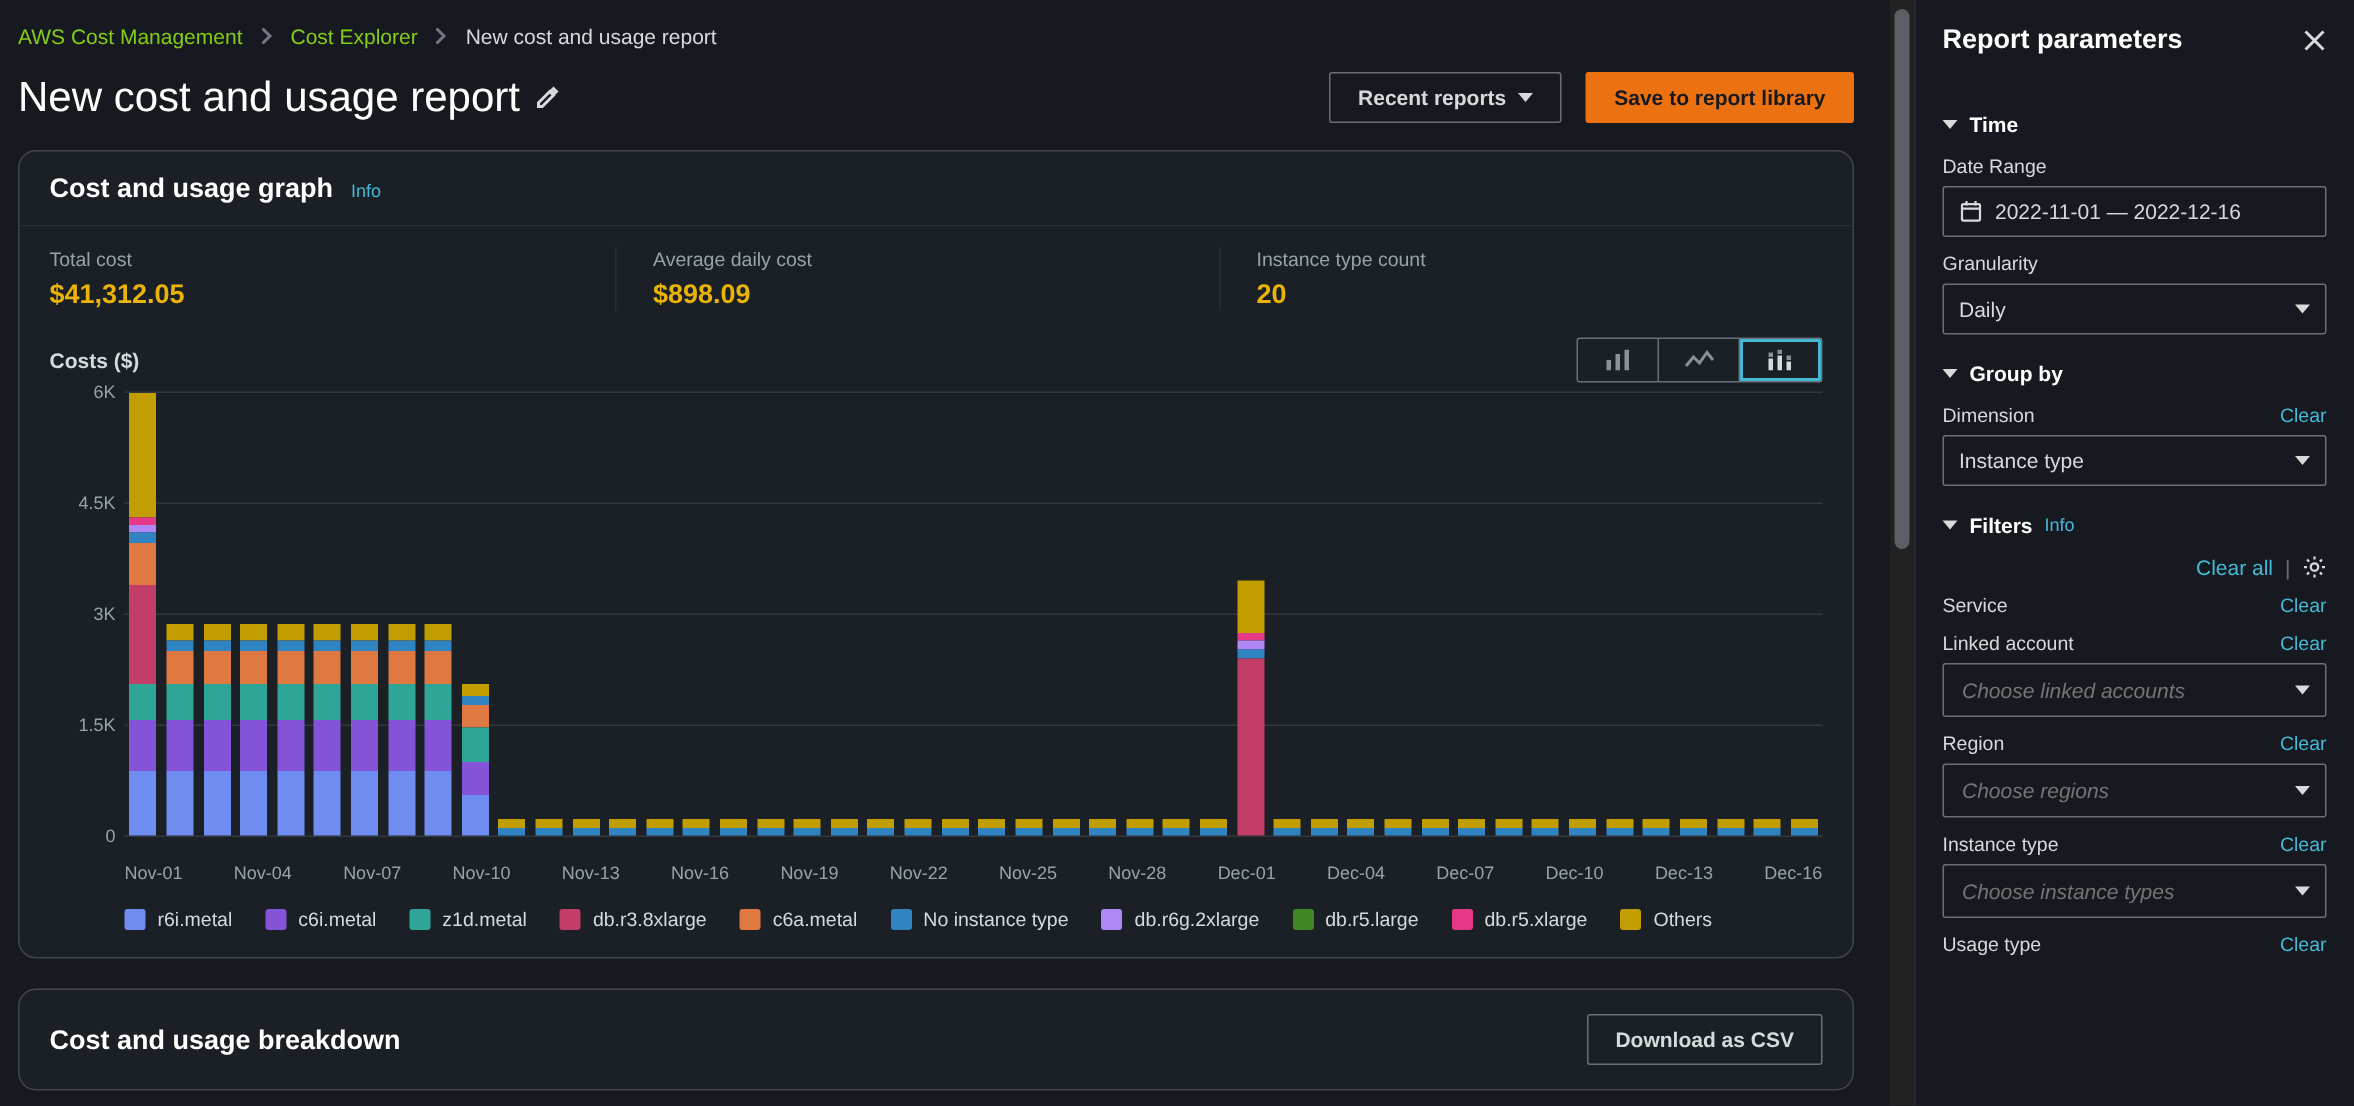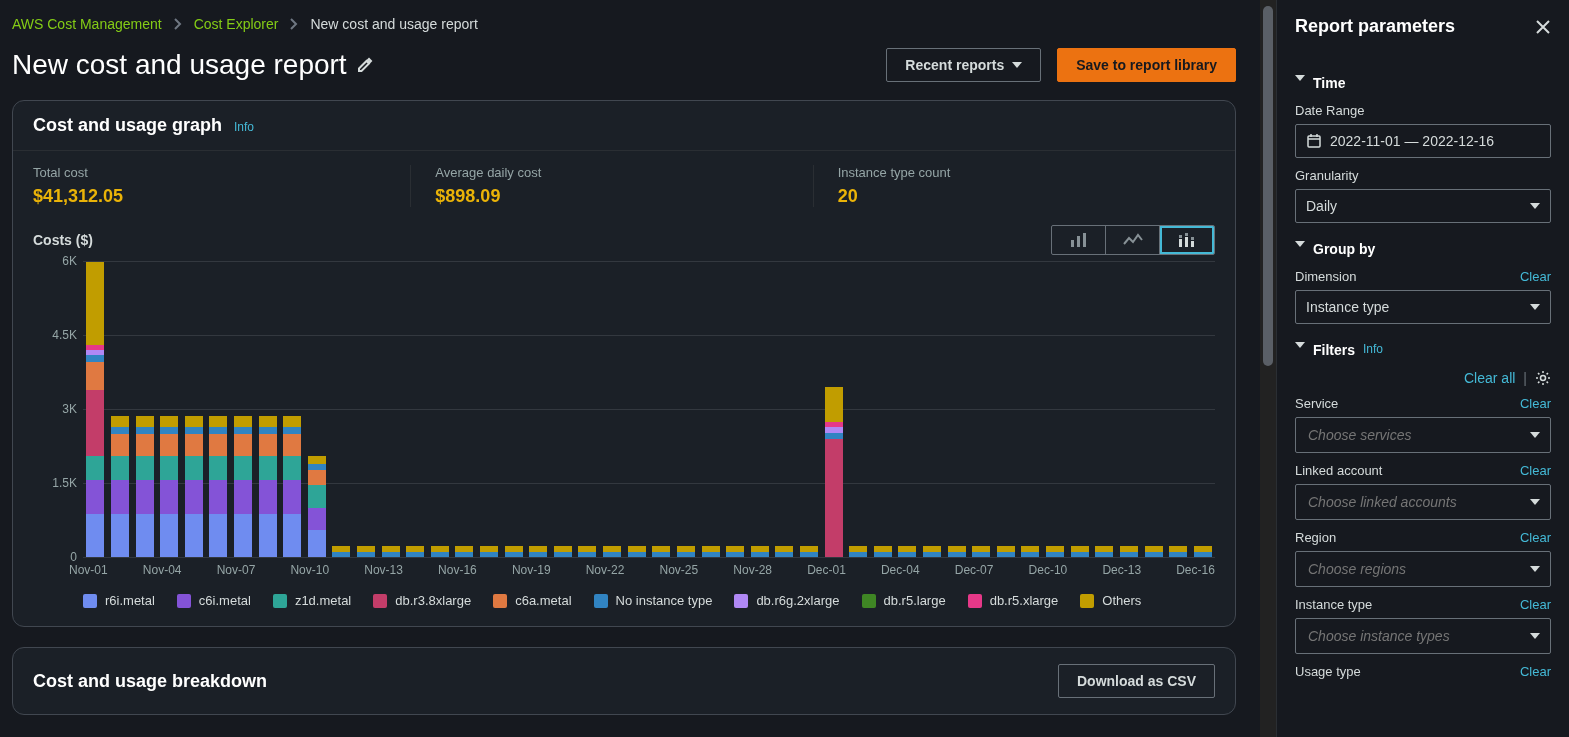--- a/index.html
+++ b/index.html
@@ -47,38 +47,38 @@
   .toggle button.active{outline:2px solid #44b9d6;outline-offset:-2px}
 
   .chart-wrap{padding:6px 20px 6px 20px}
   .chart{position:relative;height:296px;margin-left:50px}
   .grid-line{position:absolute;left:0;right:0;border-top:1px solid #33383f}
   .y-tick{position:absolute;left:-46px;width:40px;text-align:right;color:#95a5a6;font-size:12px;transform:translateY(-50%)}
   .bars-row{position:absolute;left:0;right:0;bottom:0;top:0;display:flex;align-items:flex-end}
   .col{flex:1;display:flex;justify-content:center}
   .bar{width:18px;display:flex;flex-direction:column-reverse}
   .seg{width:100%}
-  .x-axis{margin-left:36px;display:flex;padding-top:6px}
+  .x-axis{margin-left:50px;display:flex;padding-top:18px}
   .x-tick{flex:1;text-align:center;color:#95a5a6;font-size:12px;white-space:nowrap}
 
   .legend{margin:10px 20px 18px 70px;display:flex;flex-wrap:wrap;gap:18px 22px;font-size:13px}
   .legend .item{display:flex;align-items:center;gap:8px;color:#d5dbdb}
   .swatch{width:14px;height:14px;border-radius:2px}
 
   
   .breakdown-h{padding:16px 20px;display:flex;align-items:center}
   .breakdown-h h2{margin:0;font-size:18px;font-weight:700;color:#fff}
   .breakdown-h .spacer{flex:1}
 
   
   .rp-head{display:flex;align-items:center;padding:16px 18px 14px 18px}
   .rp-head h3{margin:0;font-size:18px;font-weight:700;color:#fff;flex:1}
   .rp-close{width:16px;height:16px;color:#d5dbdb;cursor:pointer}
   .rp-body{padding:6px 18px 18px 18px;overflow:auto}
-  .section-head{display:flex;align-items:flex-start;gap:8px;margin:18px 0 12px 0;font-size:14px;color:#fff;font-weight:700;cursor:pointer}
+  .section-head{display:flex;align-items:center;gap:8px;margin:18px 0 12px 0;font-size:14px;color:#fff;font-weight:700;cursor:pointer}
   .section-head .caret{width:0;height:0;border-left:5px solid transparent;border-right:5px solid transparent;border-top:6px solid #d5dbdb}
   .field-label-row{display:flex;align-items:center;margin:10px 0 6px 0}
   .field-label{color:#d5dbdb;font-size:13px}
   .clear{margin-left:auto;color:#44b9d6;font-size:13px;cursor:pointer}
   .select,.picker{border:1px solid #687078;background:#16191f;color:#d5dbdb;padding:8px 10px;border-radius:2px;display:flex;align-items:center;gap:8px;font-size:14px}
   .select input{background:transparent;border:none;outline:none;color:#95a5a6;font-style:italic;flex:1;font-size:14px}
   .select .v{flex:1}
   .select .dd{width:0;height:0;border-left:5px solid transparent;border-right:5px solid transparent;border-top:6px solid #d5dbdb}
   .filters-top{display:flex;justify-content:flex-end;gap:8px;margin:6px 0}
   .gear{width:16px;height:16px;color:#d5dbdb}
@@ -686,24 +686,20 @@
               <path d="M8 1v2M8 13v2M1 8h2M13 8h2M3 3l1.4 1.4M11.6 11.6L13 13M13 3l-1.4 1.4M4.4 11.6L3 13"></path>
             </svg>
         </span>
       </div>
 
       <div id="filters">
           <div class="field-label-row">
             <span class="field-label">Service</span>
             <span class="clear">Clear</span>
           </div>
-          <div class="select">
-            <input placeholder="Choose services" style="">
-            <span class="dd"></span>
-          </div>
           <div class="field-label-row">
             <span class="field-label">Linked account</span>
             <span class="clear">Clear</span>
           </div>
           <div class="select">
             <input placeholder="Choose linked accounts" style="">
             <span class="dd"></span>
           </div>
           <div class="field-label-row">
             <span class="field-label">Region</span>

